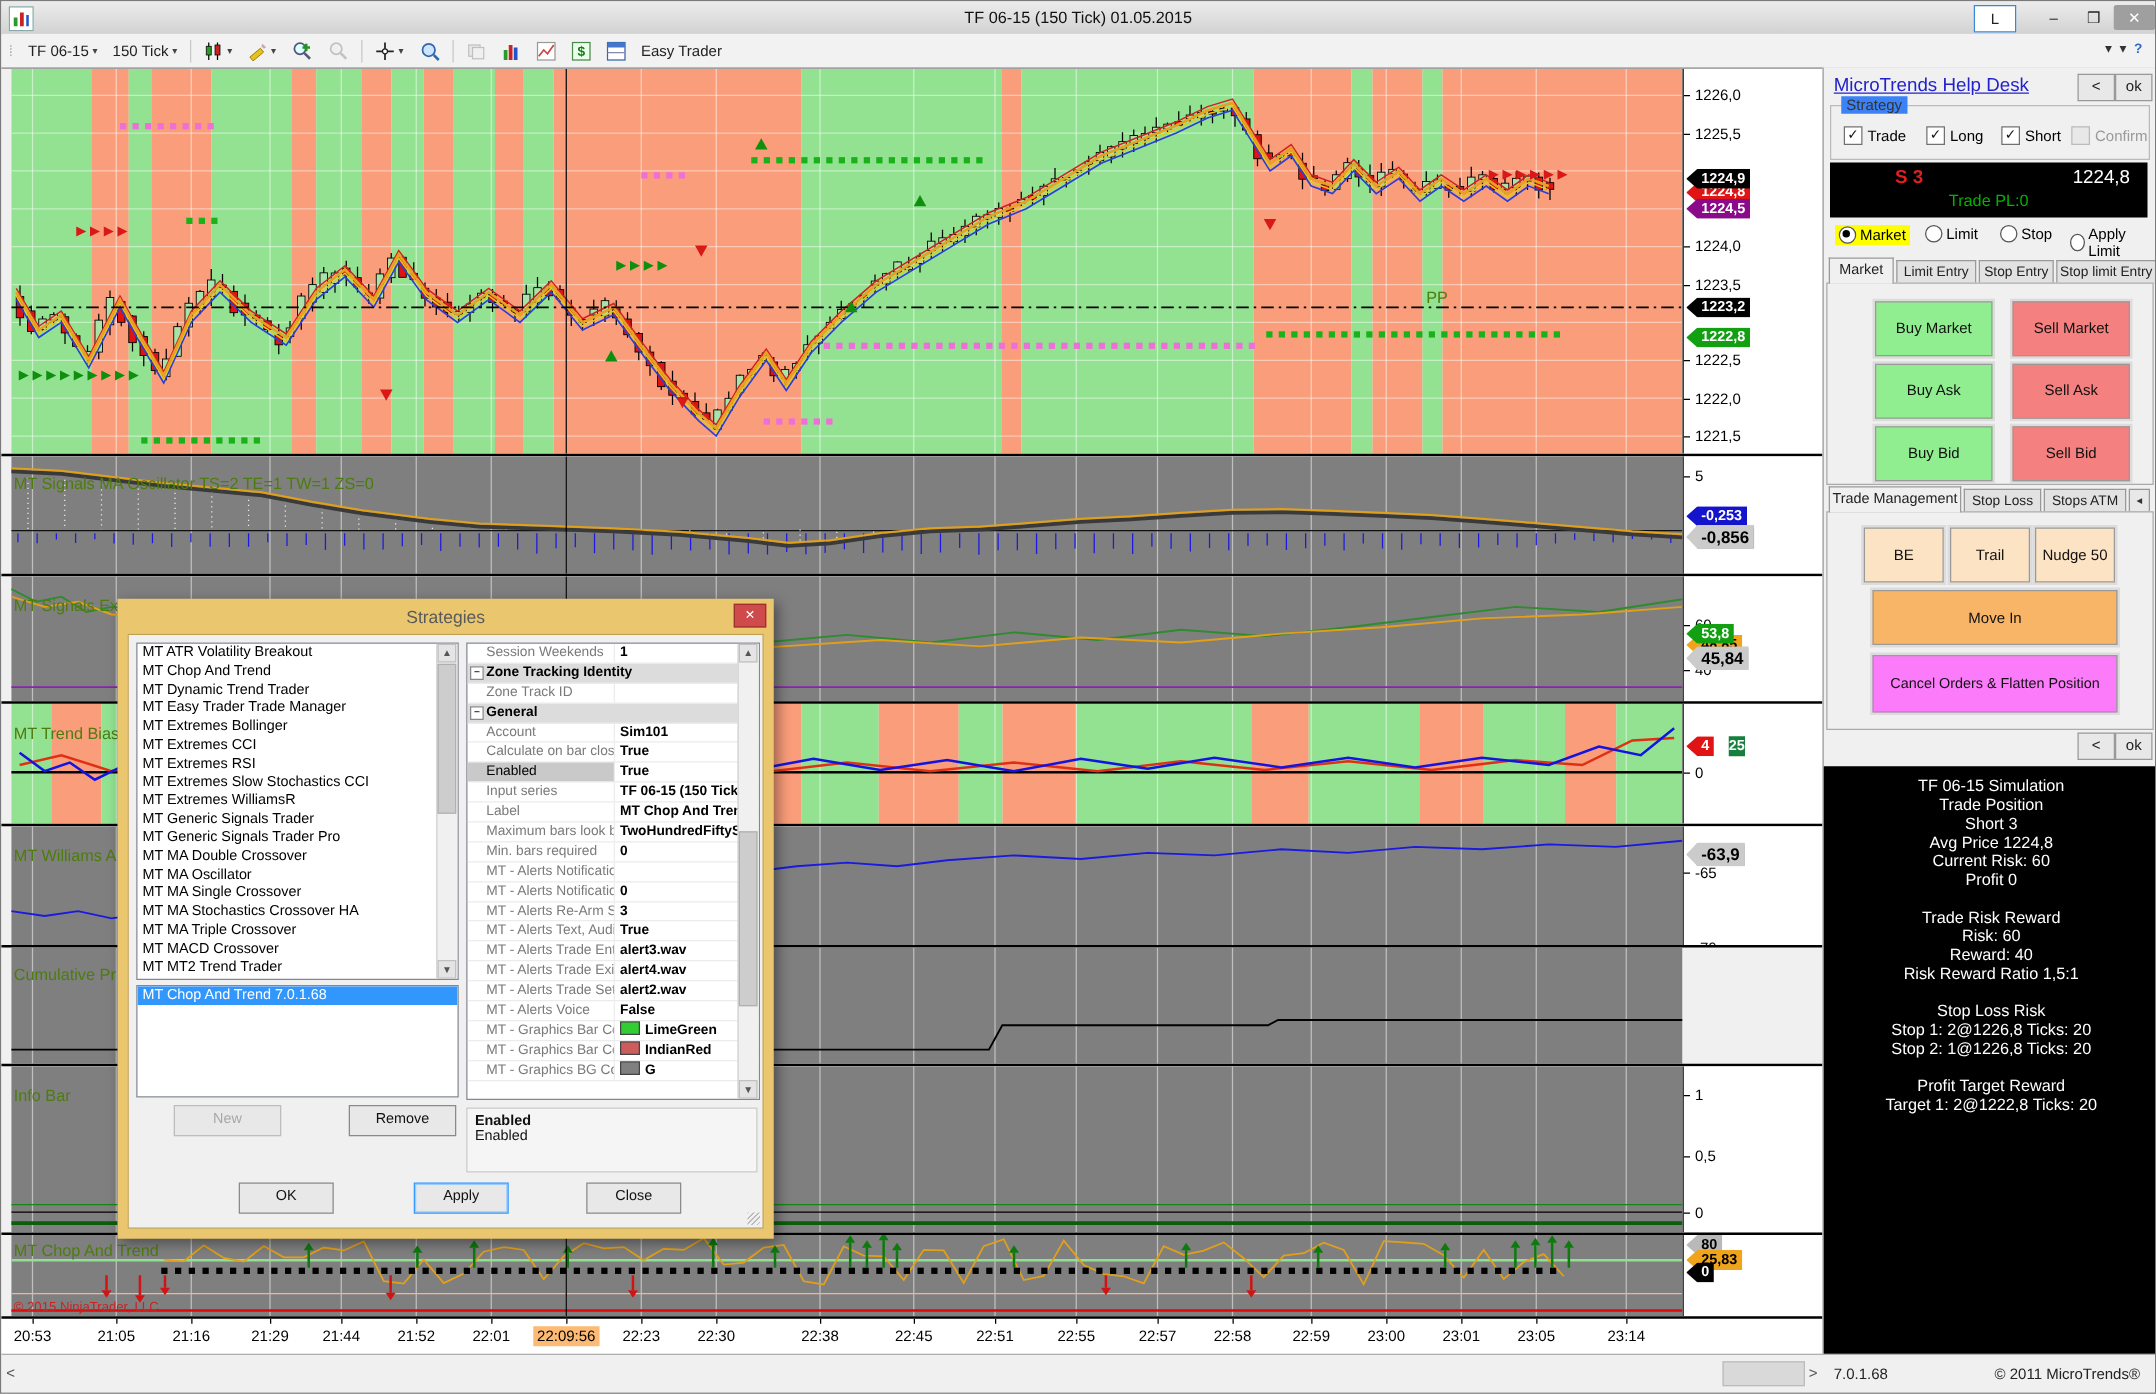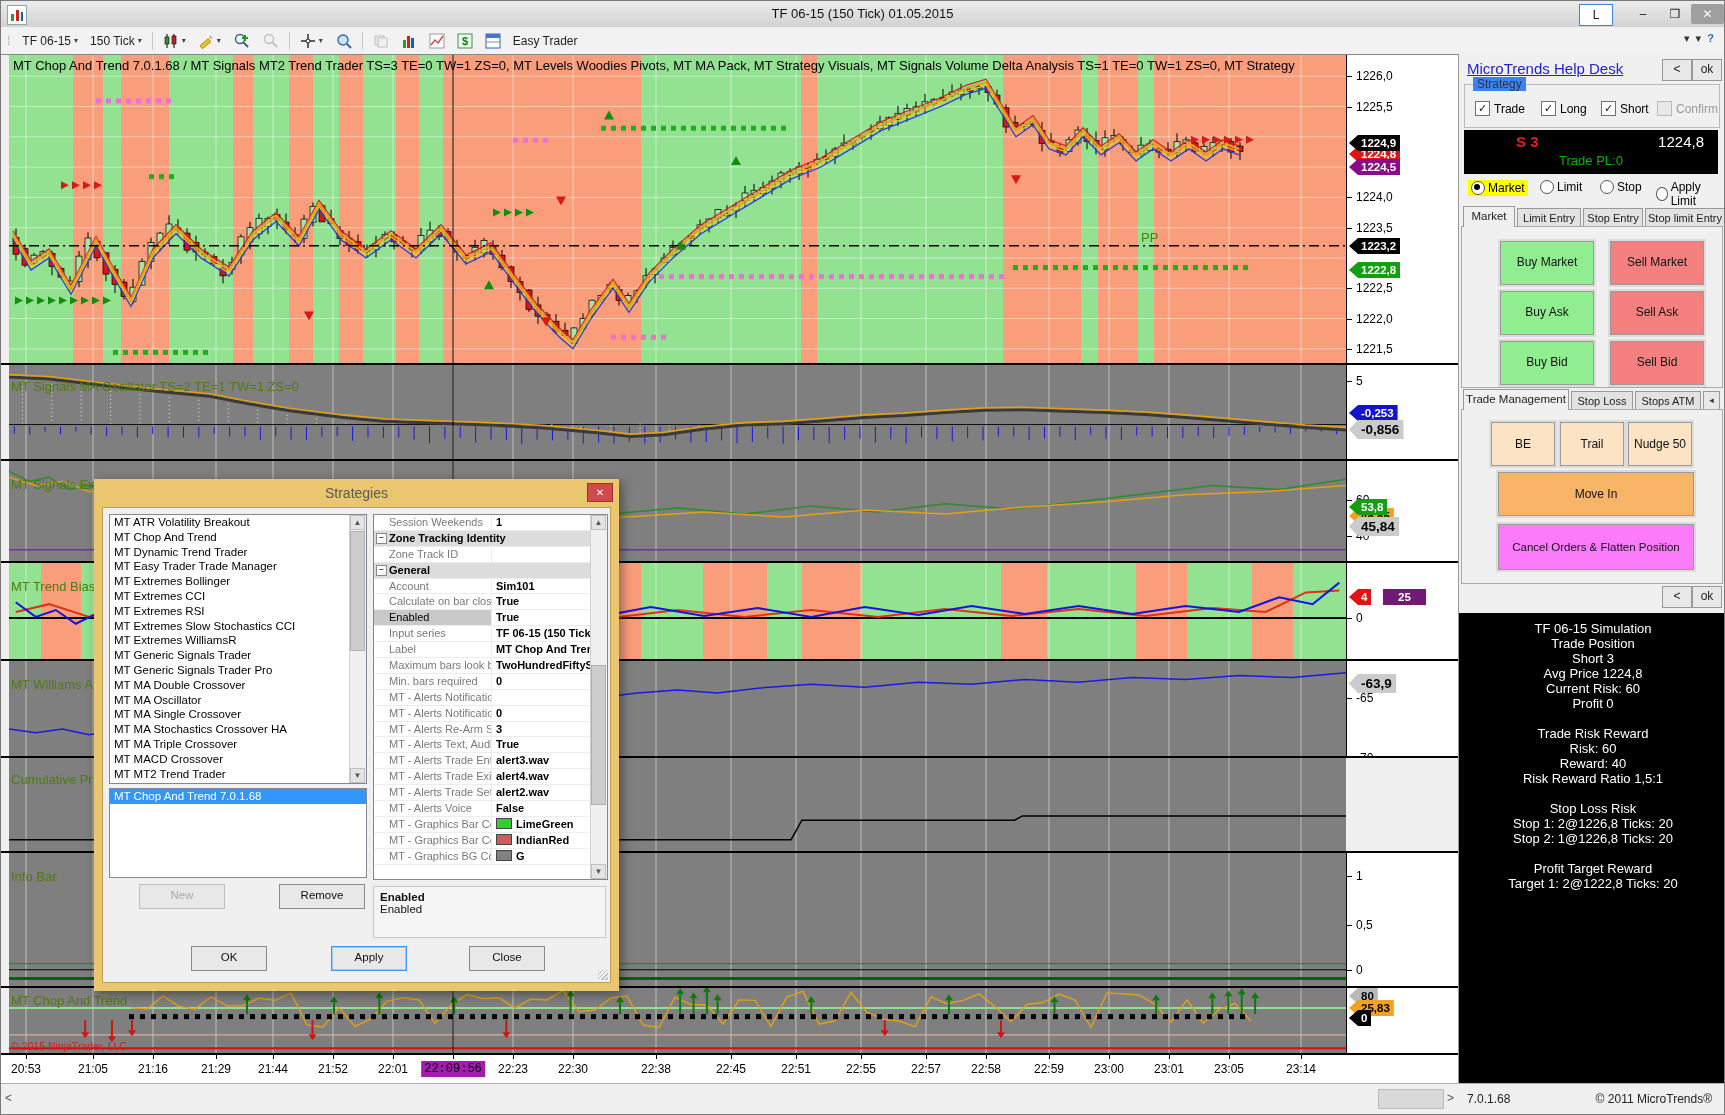--- a/index.html
+++ b/index.html
@@ -32,26 +32,26 @@
   .paxis{position:absolute;left:1345px;top:0;width:112px;background:#fff;border-left:1px solid #000;height:100%;}
   .ptick{position:absolute;left:0;padding-left:9px;font-size:12px;color:#000;height:14px;line-height:14px;}
   .ptick::before{content:"";position:absolute;left:0;top:7px;width:5px;height:1px;background:#000;}
   .abadge{position:absolute;left:2px;height:16px;line-height:16px;font-size:11.5px;font-weight:bold;
     padding:0 4px 0 12px;clip-path:polygon(0 50%,9px 0,100% 0,100% 100%,9px 100%);white-space:nowrap;}
   .b-black{background:#000;color:#fff;} .b-blackdown{background:#000;color:#fff;}
   .b-red{background:#e01414;color:#fff;} .b-purple{background:#8a0a8a;color:#fff;}
   .b-green{background:#12a012;color:#fff;} .b-blue{background:#1414cc;color:#fff;}
   .b-orange{background:#f0a41c;color:#000;} .b-gray{background:#b9b9b9;color:#000;}
   .b-graybig{background:#cbcbcb;color:#000;height:19px;line-height:19px;font-size:13.5px;box-shadow:1px 1px 2px rgba(0,0,0,.45);}
-  .b-bluerect{background:#701a75;color:#fff;clip-path:none;padding:0 15px;}
+  .b-bluerect{background:#15803d;color:#fff;clip-path:none;padding:0 0;}
   #copyr{position:absolute;left:10px;bottom:1px;font-size:10.5px;color:#cc2222;z-index:5;}
   
   #timeaxis{position:absolute;left:0;top:1052px;width:1457px;height:30px;background:#fff;border-top:2px solid #000;box-sizing:border-box;}
   .tlabel{position:absolute;top:6px;font-size:12px;color:#000;transform:translateX(-50%);padding:1px 3px;}
-  .tlabel.hl{background:#a21caf;font-family:Liberation Mono, monospace;}
+  .tlabel.hl{background:#fdba74;}
   .tmark{position:absolute;top:0;width:1px;height:4px;background:#000;}
   
   #statusbar{position:absolute;left:0;top:1082px;width:100%;height:30px;background:#f0f0f0;border-top:1px solid #b0b0b0;font-size:12px;color:#222;}
   #sb-thumb{position:absolute;left:1377px;top:5px;width:64px;height:18px;background:#d9d9d9;border:1px solid #bbb;}
   #sb-left{position:absolute;left:4px;top:7px;color:#555;}
   #sb-right{position:absolute;left:1446px;top:7px;color:#555;}
   #sb-version{position:absolute;left:1466px;top:8px;}
   #sb-copy{position:absolute;right:12px;top:8px;}
   
   #sidebar{position:absolute;left:1457px;top:53px;width:268px;height:1029px;background:#f0f0f0;border-left:1px solid #9a9a9a;box-sizing:border-box;font-size:12px;}
@@ -1248,21 +1248,20 @@
         </svg>
         <div id="copyr">© 2015 NinjaTrader, LLC</div>
         <div class="plabel" style="top: 5px;">MT Chop And Trend</div>
         <div class="paxis">
           <div class="abadge b-gray" style="top: 0px;">80</div>
           <div class="abadge b-orange" style="top: 12px;">25,83</div>
           <div class="abadge b-blackdown" style="top: 22px;">0</div>
         </div>
       </div>
     </div>
-  <div id="chartheader">MT Chop And Trend 7.0.1.68 / MT Signals MT2 Trend Trader TS=3 TE=0 TW=1 ZS=0, MT Levels Woodies Pivots, MT MA Pack, MT Strategy Visuals, MT Signals Volume Delta Analysis TS=1 TE=0 TW=1 ZS=0, MT Strategy</div>
 
   <div id="timeaxis">
       <div class="tmark" style="left: 25px;"></div>
       <div class="tlabel" style="left: 25px;">20:53</div>
       <div class="tmark" style="left: 92px;"></div>
       <div class="tlabel" style="left: 92px;">21:05</div>
       <div class="tmark" style="left: 152px;"></div>
       <div class="tlabel" style="left: 152px;">21:16</div>
       <div class="tmark" style="left: 215px;"></div>
       <div class="tlabel" style="left: 215px;">21:29</div>

